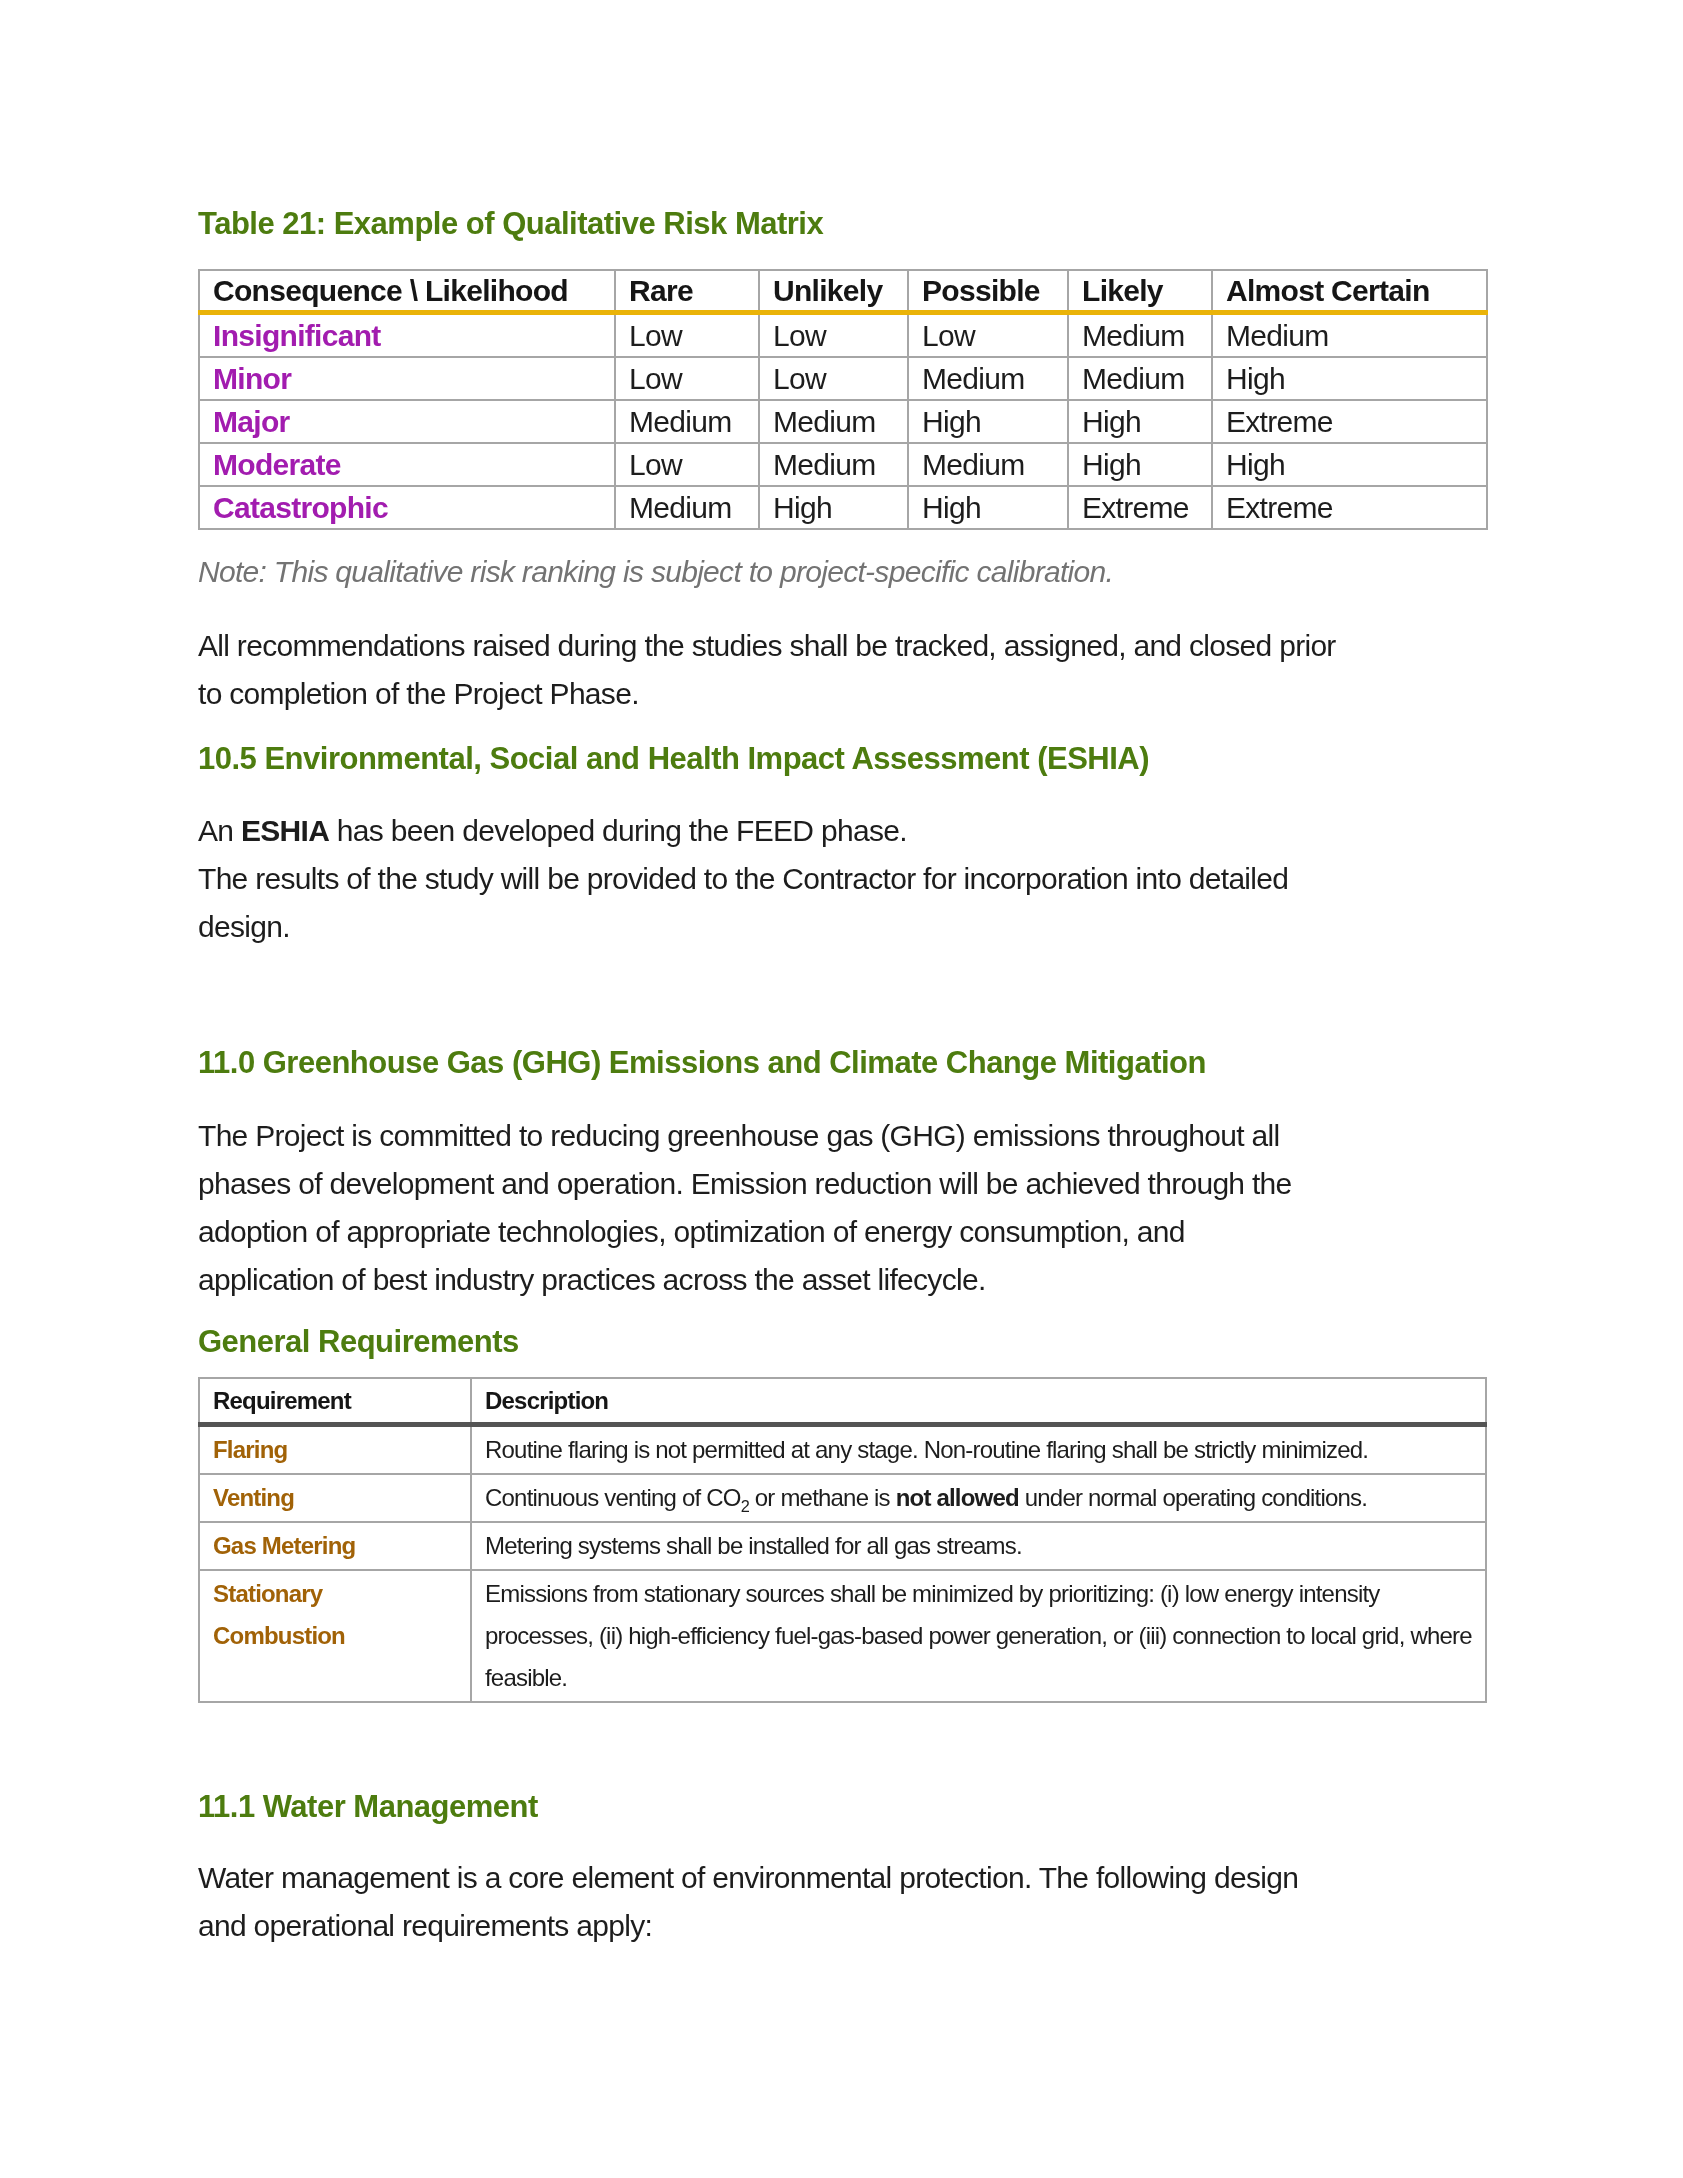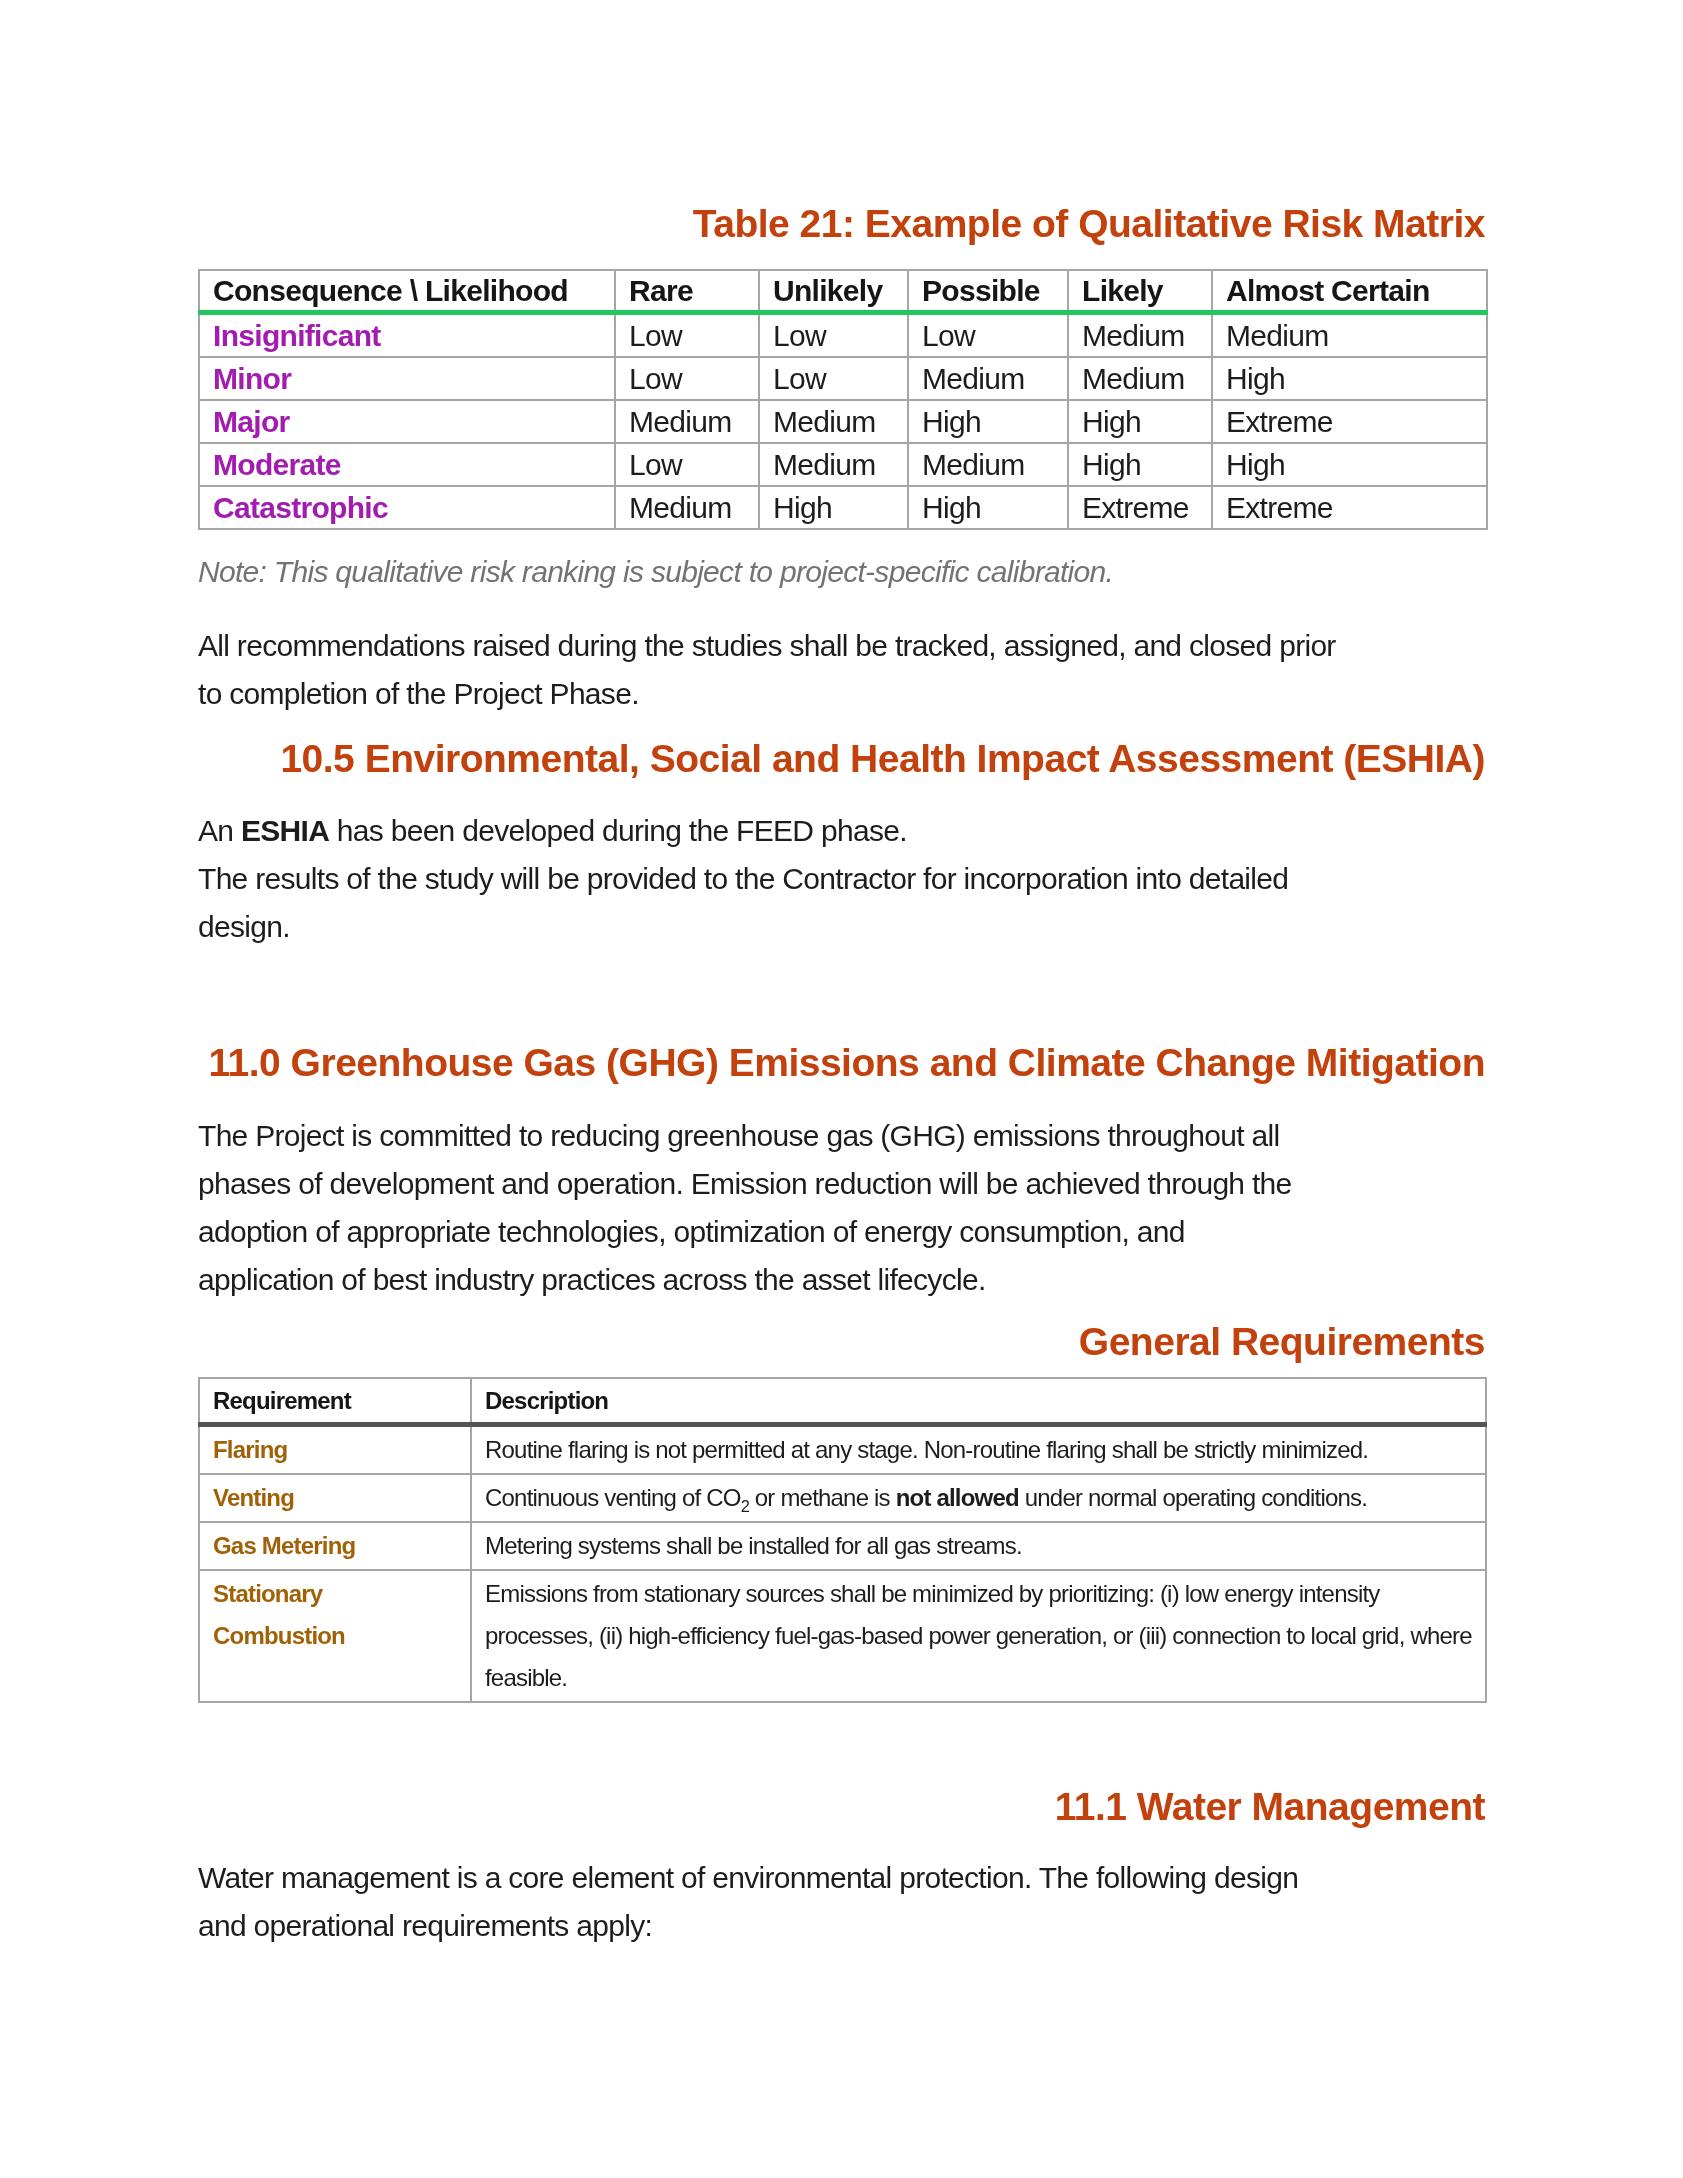--- a/index.html
+++ b/index.html
@@ -8,27 +8,26 @@
     position: relative;
     width: 1683px;
     height: 2178px;
     background: #ffffff;
     padding: 201px 198px 0 198px;
     font-family: "Liberation Sans", sans-serif;
     color: #1d1d1d;
     overflow: hidden;
   }
   .caption, .heading {
-    font-size: 39px;
+    font-size: 31px;
     font-weight: 700;
     line-height: 46px;
     letter-spacing: -0.5px;
-    color: #c2410c;
+    color: #4d7c0f;
     white-space: pre-line;
-    text-align: right;
   }
   .body-para {
     font-size: 30px;
     line-height: 48px;
     letter-spacing: -0.7px;
     white-space: pre-line;
     color: #1d1d1d;
   }
   .note {
     font-size: 30px;
@@ -48,21 +47,21 @@
     vertical-align: middle;
     padding: 1px 13px;
     font-size: 30px;
     letter-spacing: -0.7px;
     line-height: 39px;
     overflow: hidden;
   }
   .risk-table thead th {
     font-weight: 700;
     color: #161616;
-    border-bottom: 5px solid #22c55e;
+    border-bottom: 5px solid #eab308;
     line-height: 37px;
   }
   .risk-table td.rowhead { font-weight: 700; color: #a21caf; }
   
   .gen-table { width: 1287px; margin-top: 12px; }
   .gen-table th, .gen-table td {
     border: 2px solid #a6a6a6;
     text-align: left;
     vertical-align: top;
     padding: 2px 13px;

